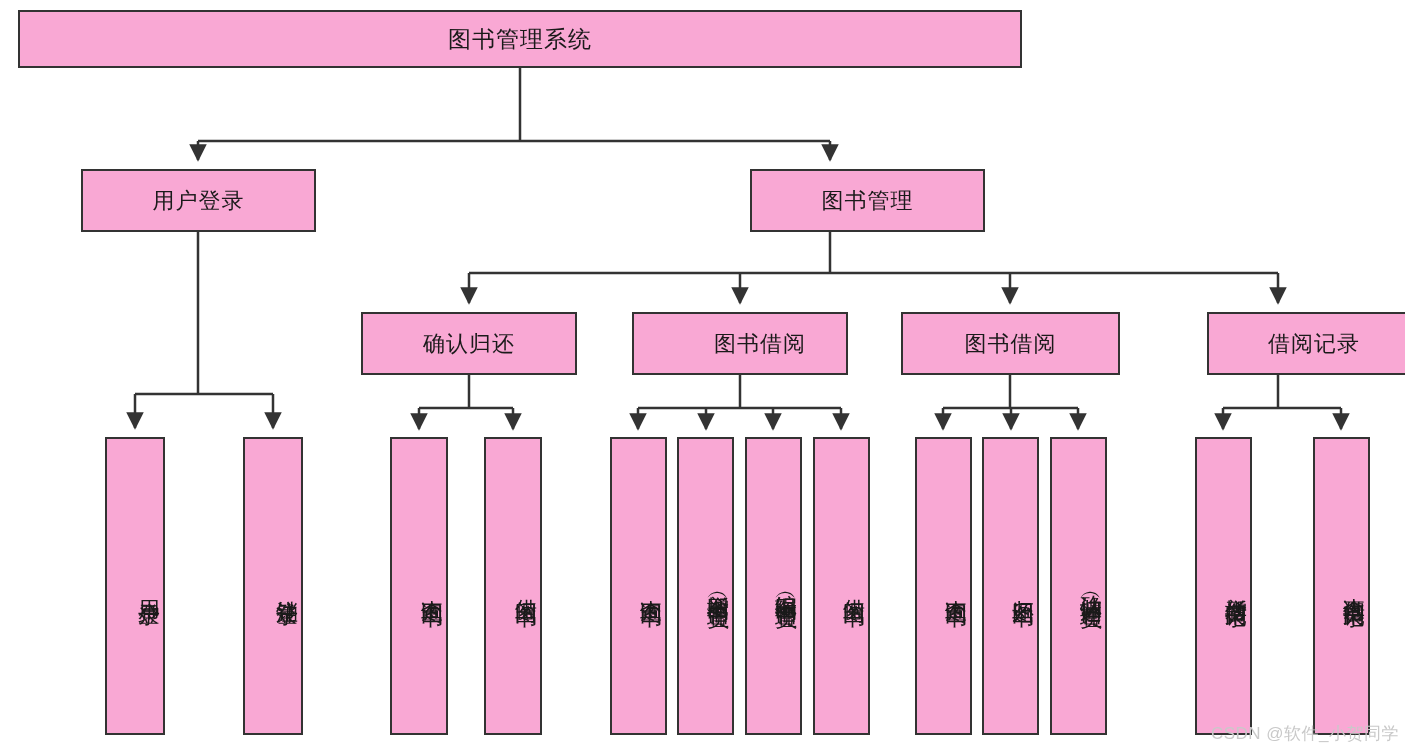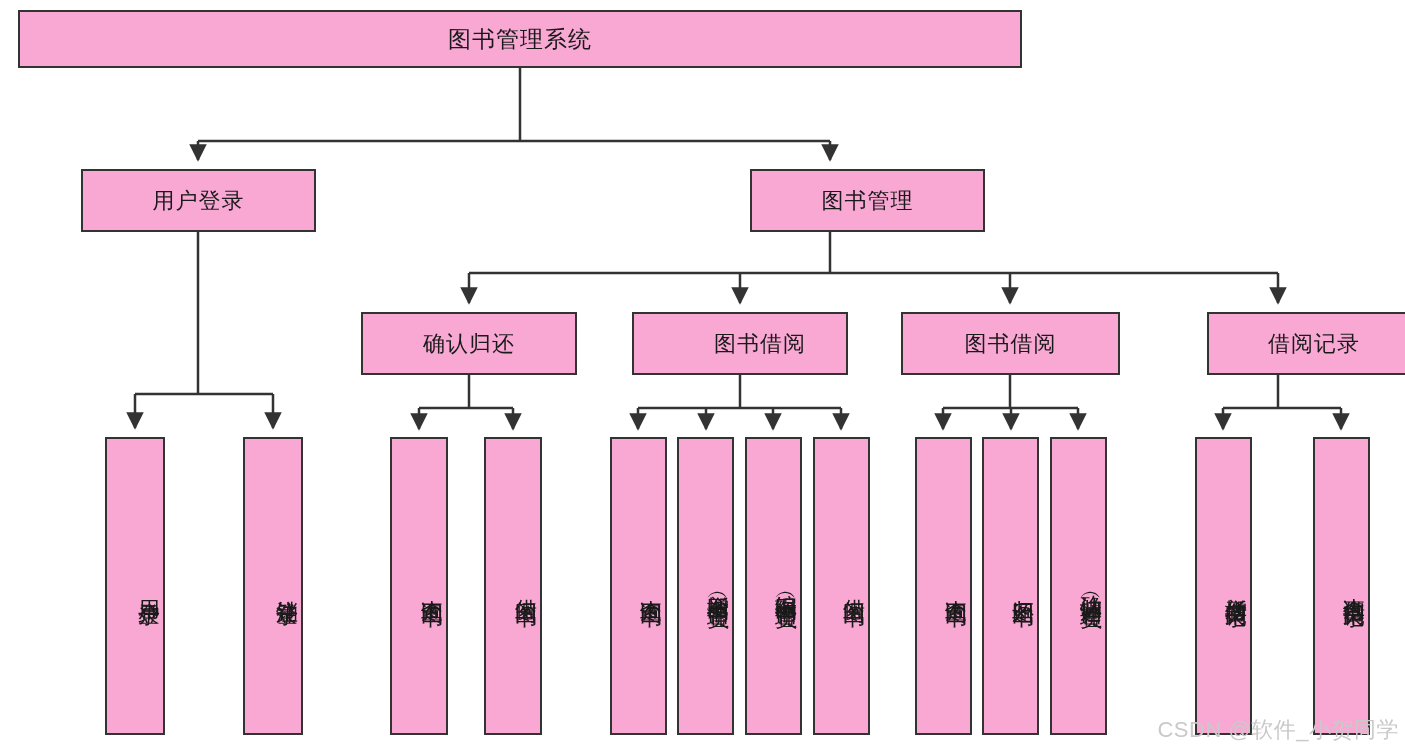--- a/index.html
+++ b/index.html
@@ -48,21 +48,21 @@
     align-items: flex-start;
     justify-content: center;
   }
   .node.root {
     font-size: 23px;
   }
   .watermark {
     position: absolute;
     right: 6px;
     bottom: 2px;
-    font-size: 22px;
+    font-size: 17px;
     color: #c9c9c9;
     white-space: nowrap;
     z-index: 3;
     letter-spacing: 0.5px;
   }
 </style>
 </head>
 <body>
 
 <div id="canvas">

